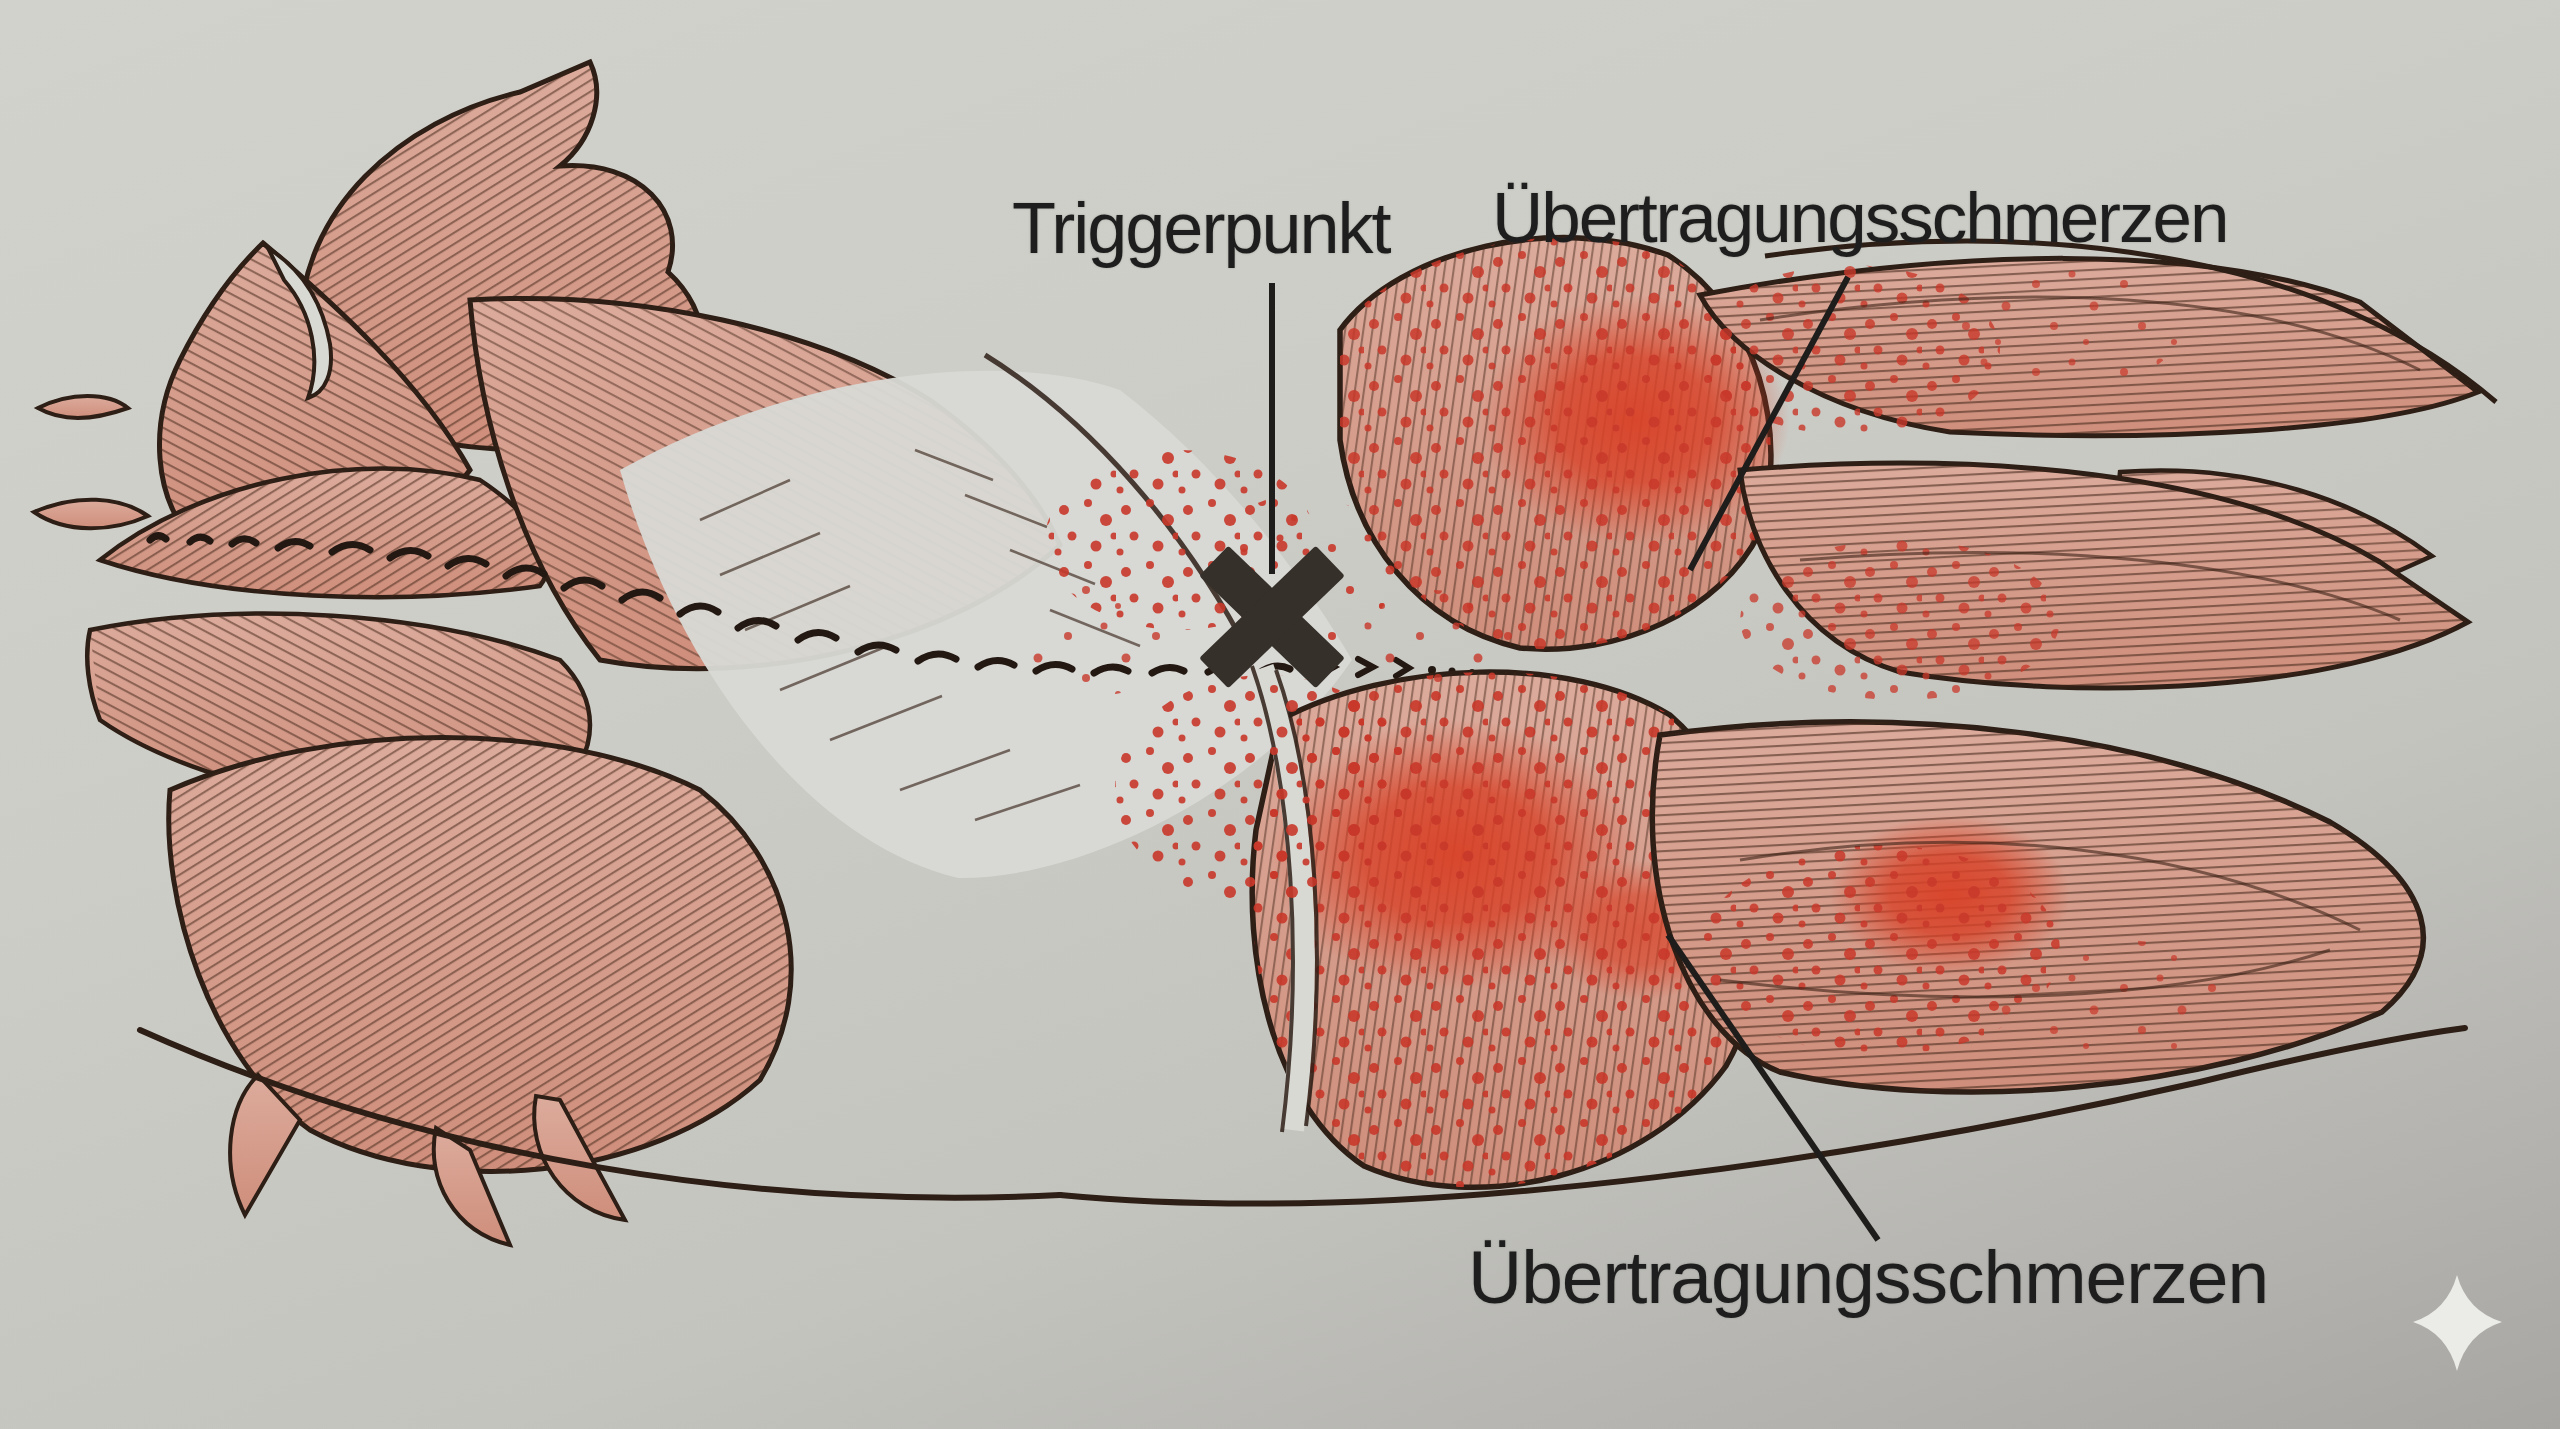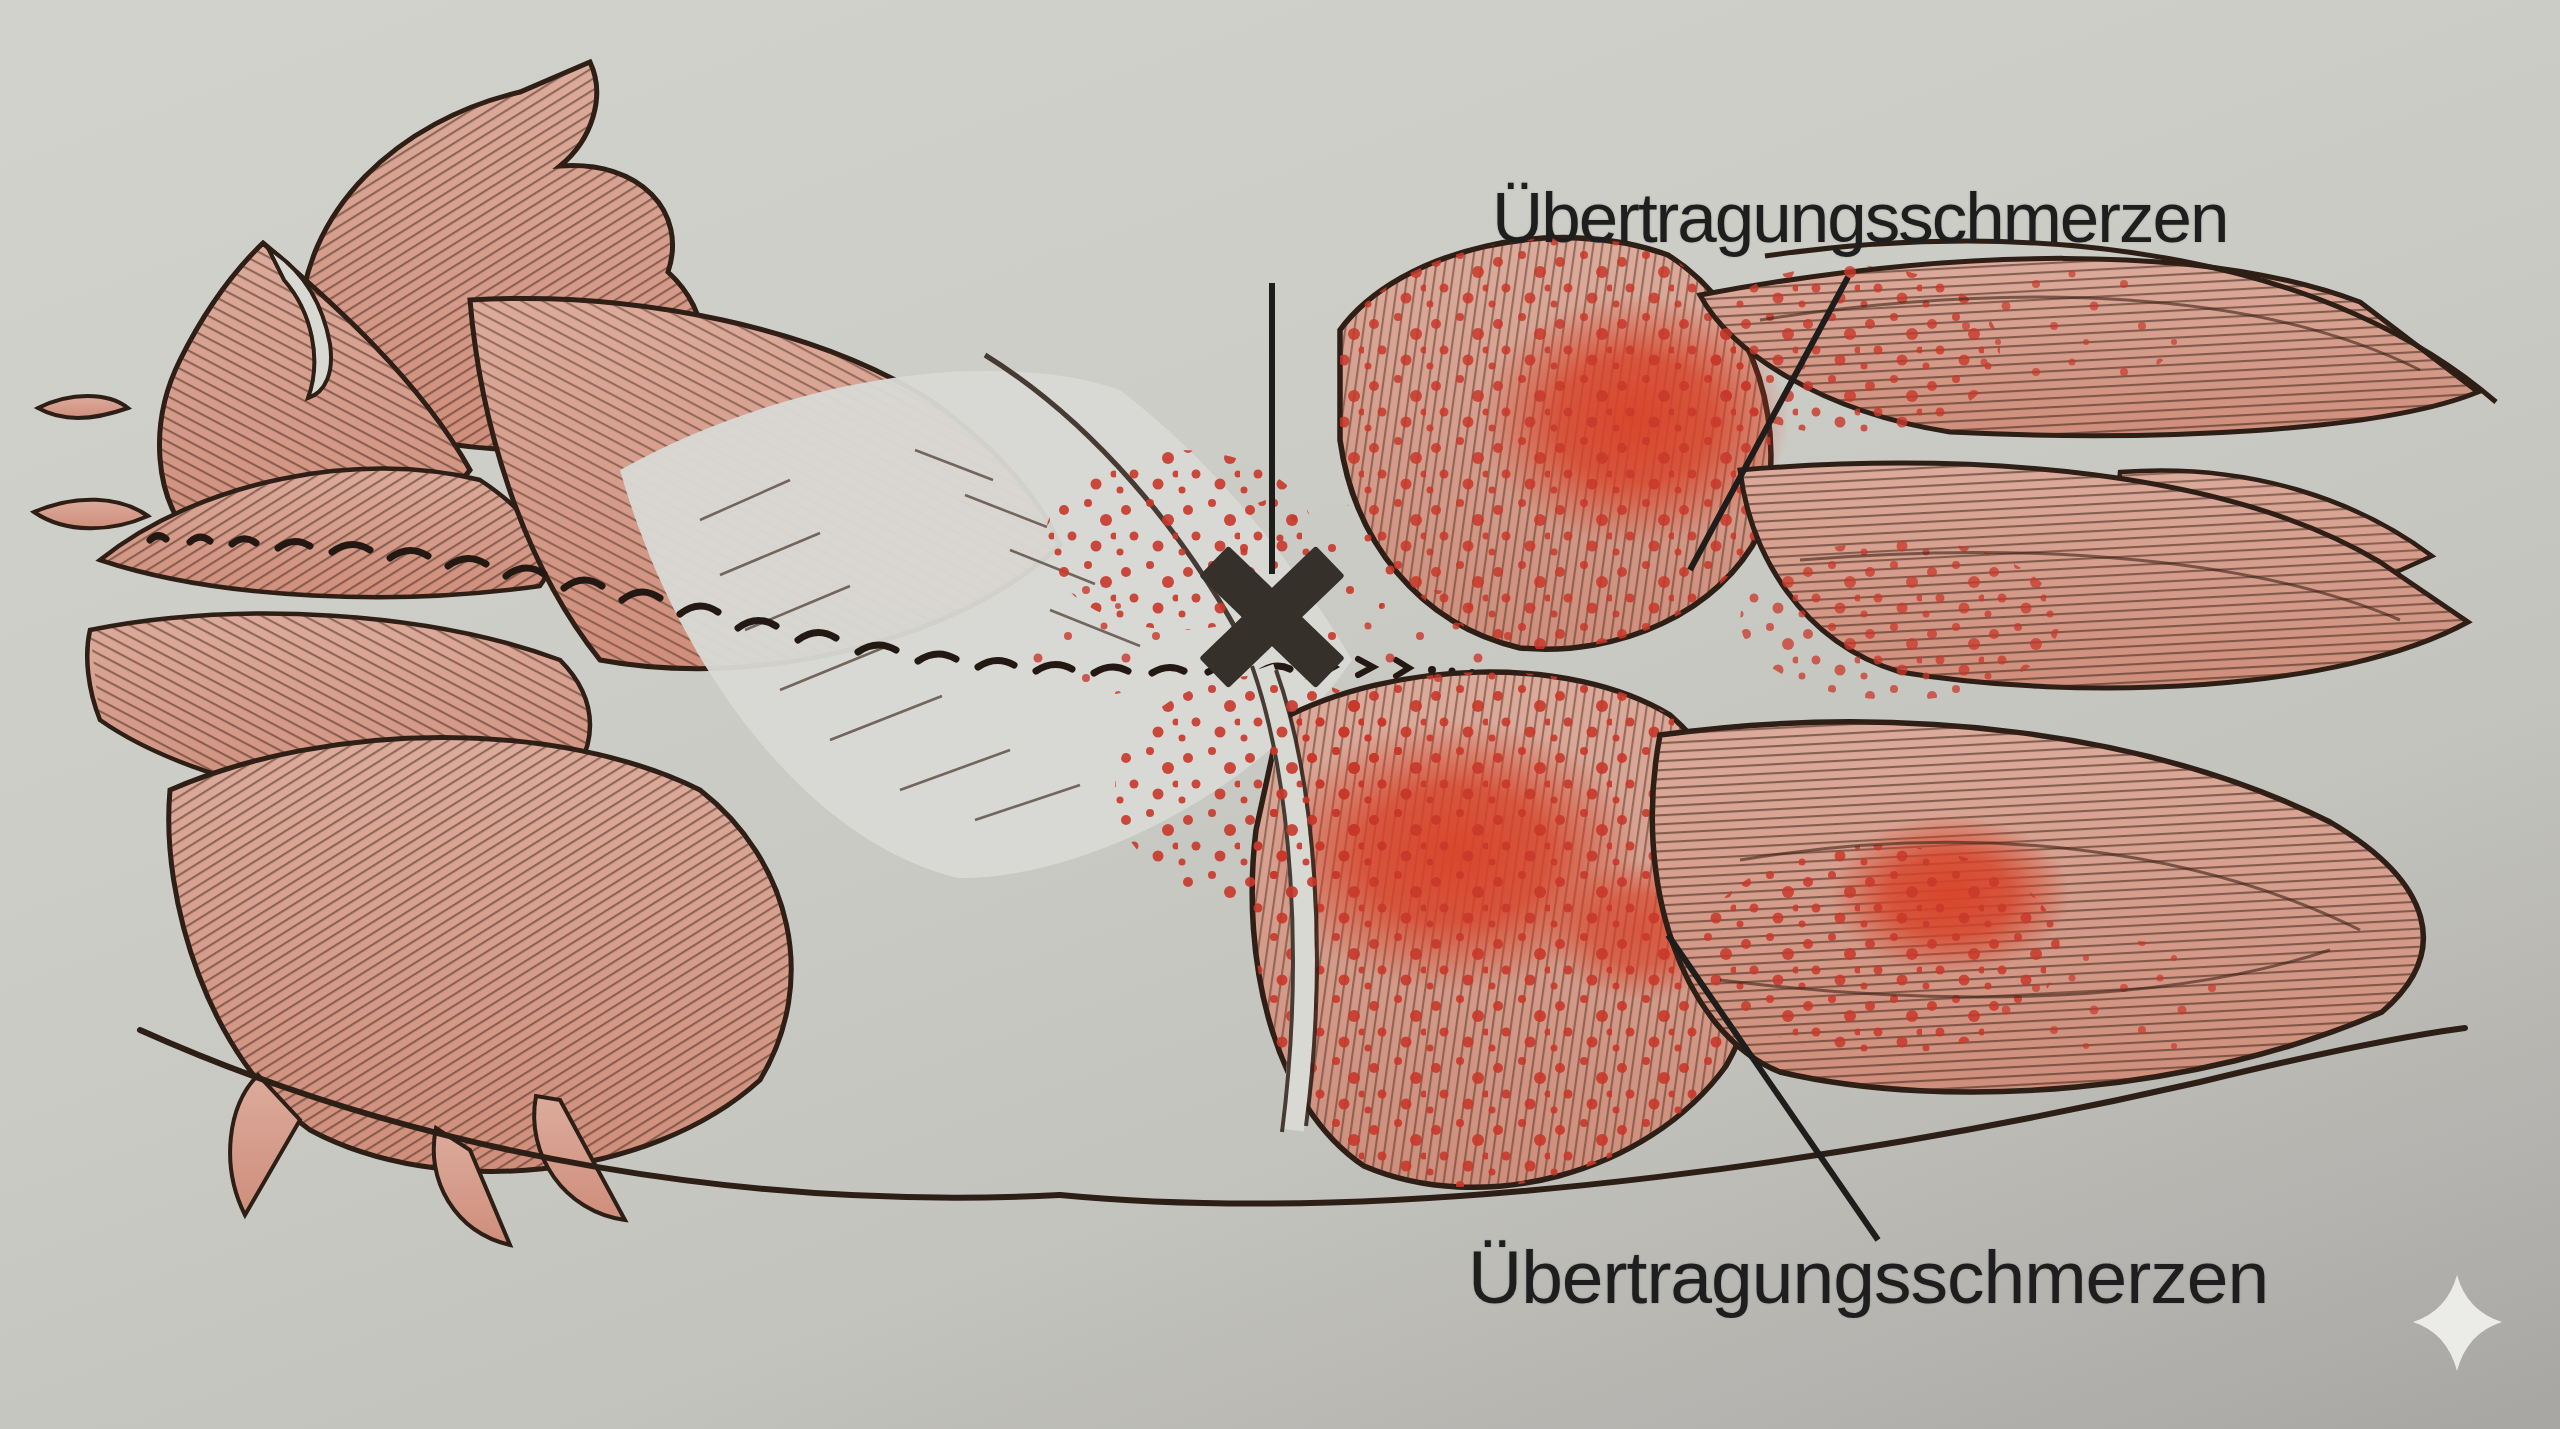--- a/index.html
+++ b/index.html
@@ -218,15 +218,16 @@
     <line x1="1668" y1="935" x2="1878" y2="1240" stroke="#1f1d1b" stroke-width="6"></line>
 
     <g transform="translate(1272,617)" fill="var(--marker-black)">
       <rect x="-81" y="-21" width="162" height="42" rx="3" transform="rotate(44)"></rect>
       <rect x="-81" y="-21" width="162" height="42" rx="3" transform="rotate(-44)"></rect>
     </g>
 
     <path transform="translate(2457,1322)" d="M0,-47 Q10,-11 45,0 Q10,11 0,49 Q-10,11 -44,0 Q-10,-11 0,-47 Z" fill="var(--star-white)"></path>
   </svg>
 
+  <div class="label" id="lbl-trigger">Triggerpunkt</div>
   <div class="label" id="lbl-top">Übertragungsschmerzen</div>
   <div class="label" id="lbl-bottom">Übertragungsschmerzen</div>
 </div>
 
 </body></html>

